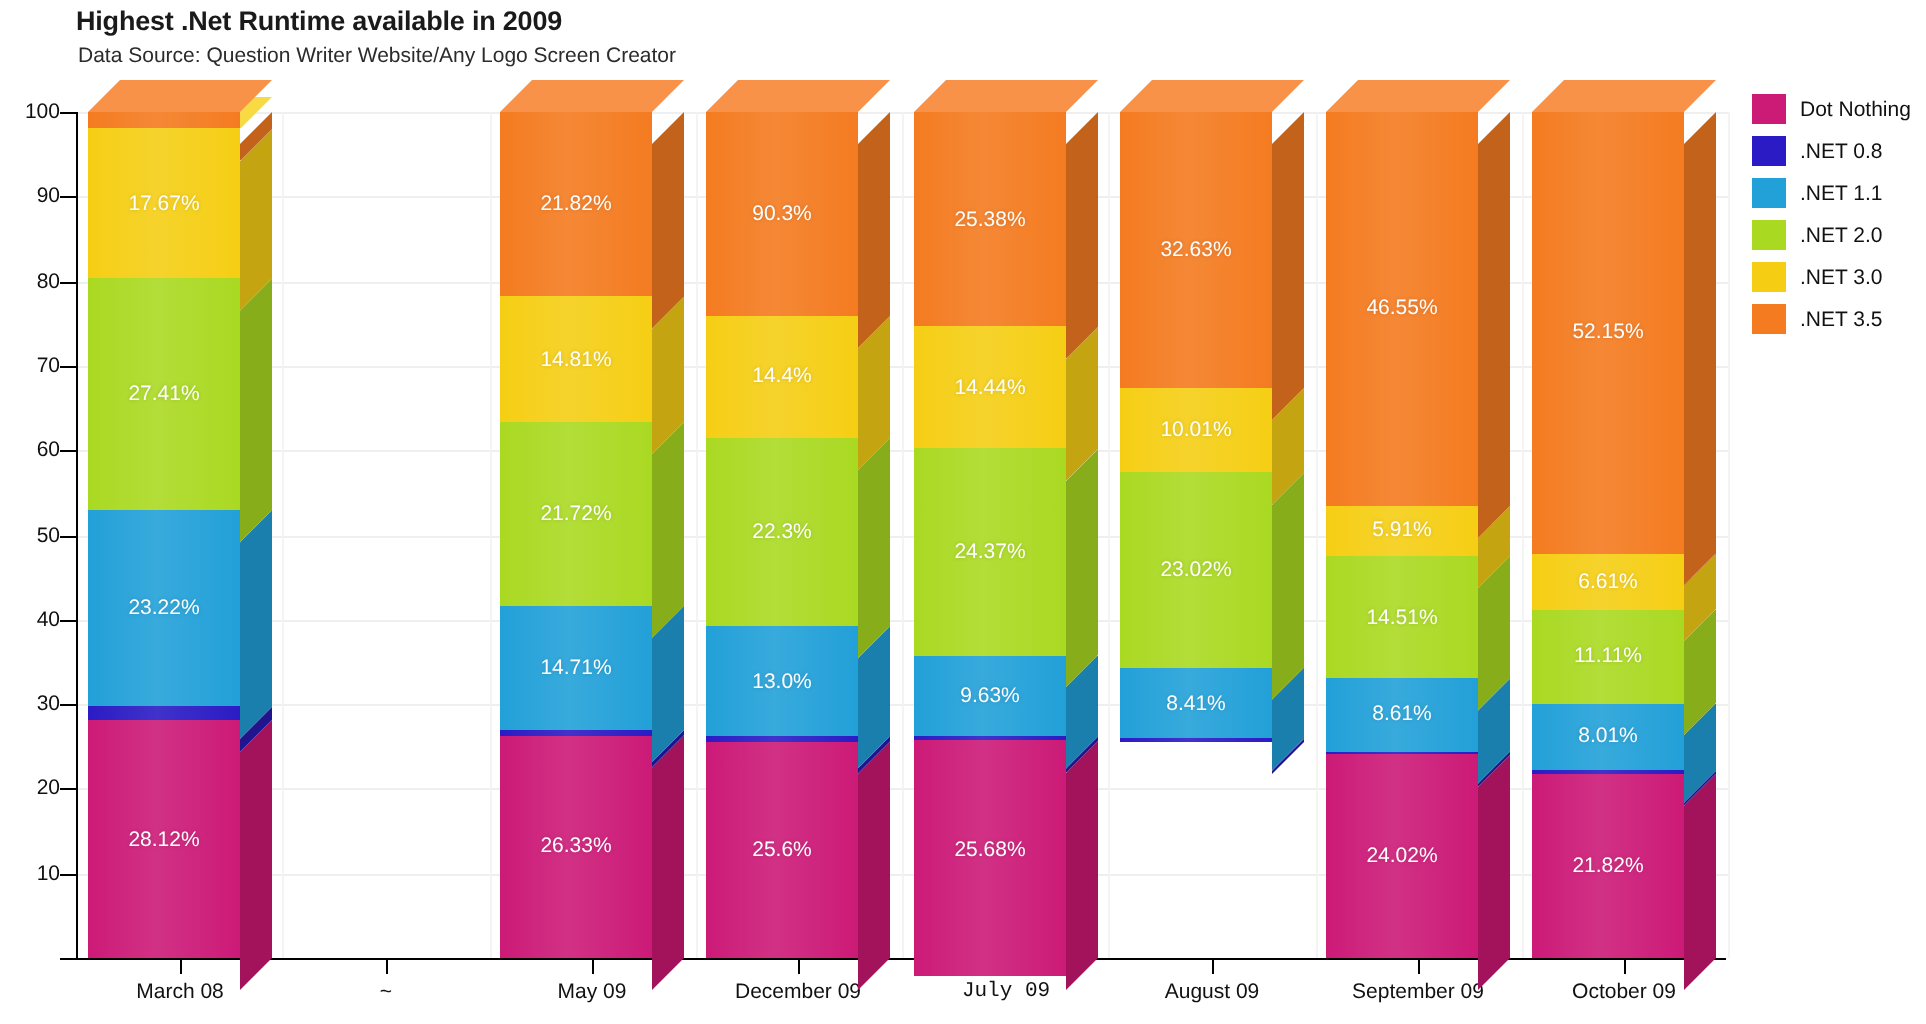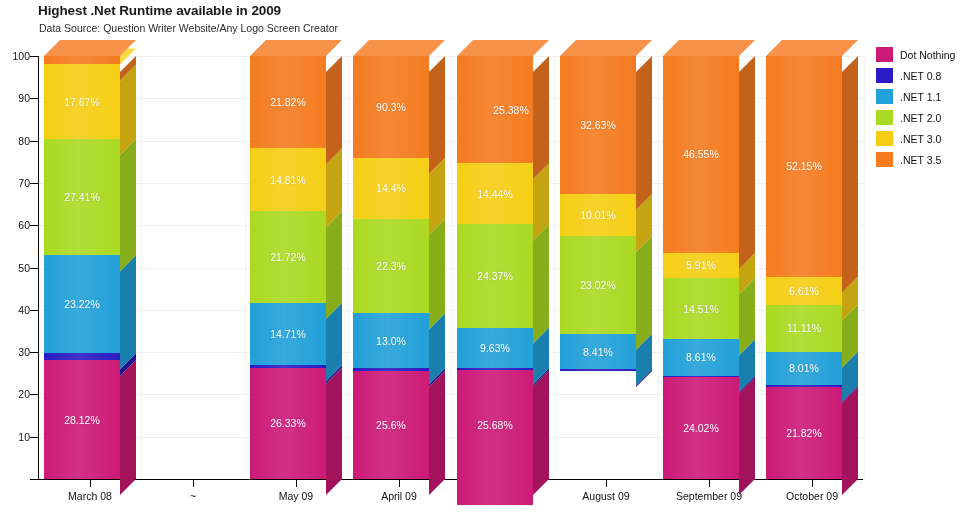--- a/index.html
+++ b/index.html
@@ -239,21 +239,21 @@
     <div class="ytick" style="top: 140.6px;"></div>
     <div class="ytick" style="top: 98.3px;"></div>
     <div class="ytick" style="top: 56px;"></div>
     <div class="xtick" style="left: 90px;"></div>
     <div class="xlabel" style="left: 90px;">March 08</div>
     <div class="xtick" style="left: 193px;"></div>
     <div class="xlabel" style="left: 193px;">~</div>
     <div class="xtick" style="left: 296px;"></div>
     <div class="xlabel" style="left: 296px;">May 09</div>
     <div class="xtick" style="left: 399px;"></div>
-    <div class="xlabel" style="left: 399px;">April 09</div>
+    <div class="xlabel" style="left: 399px;">December 09</div>
     <div class="xtick" style="left: 503px;"></div>
     <div class="xlabel" style="left: 503px; font-family: Liberation Mono, monospace;">July 09</div>
     <div class="xtick" style="left: 606px;"></div>
     <div class="xlabel" style="left: 606px;">August 09</div>
     <div class="xtick" style="left: 709px;"></div>
     <div class="xlabel" style="left: 709px;">September 09</div>
     <div class="xtick" style="left: 812px;"></div>
     <div class="xlabel" style="left: 812px;">October 09</div>
     <div class="bar-col" style="left: 44px; top: 56px; height: 423px; width: 92px;">
       <div class="seg" style="top: 304.052px; height: 118.948px; width: 76px;">
@@ -359,21 +359,21 @@
         <div class="seg-label" style="top: 30.456px;">14.4%</div>
       </div>
       <div class="seg" style="top: -2.84217e-14px; height: 101.943px; width: 76px;">
         <div class="face" style="background: linear-gradient(to right, rgb(244, 123, 32) 0%, rgb(245, 136, 54) 45%, rgb(244, 123, 32) 100%);"></div>
         <div style="position: absolute; left: 76px; top: 0px; width: 16px; height: 117.943px; background: rgb(195, 98, 26); clip-path: polygon(0px 16px, 100% 0px, 100% 101.943px, 0px 100%);"></div>
         <div style="position: absolute; left: 0px; top: -16px; width: 92px; height: 16px; background: rgb(247, 146, 72); clip-path: polygon(0px 100%, 16px 0px, 100% 0px, 76px 100%);"></div>
         <div class="seg-label" style="top: 50.9715px;">90.3%</div>
       </div>
     </div>
     <div class="bar-col" style="left: 457px; top: 56px; height: 423px; width: 92px;">
-      <div class="seg" style="top: 314.374px; height: 135px; width: 76px;">
+      <div class="seg" style="top: 314.374px; height: 118px; width: 76px;">
         <div class="face" style="background: linear-gradient(to right, rgb(204, 26, 119) 0%, rgb(209, 49, 133) 45%, rgb(204, 26, 119) 100%);"></div>
         <div style="position: absolute; left: 76px; top: 0px; width: 16px; height: 124.626px; background: rgb(163, 19, 92); clip-path: polygon(0px 16px, 100% 0px, 100% 108.626px, 0px 100%);"></div>
         <div style="position: absolute; left: 0px; top: -16px; width: 92px; height: 16px; background: rgb(217, 59, 140); clip-path: polygon(0px 100%, 16px 0px, 100% 0px, 76px 100%);"></div>
         <div class="seg-label" style="top: 54.3132px;">25.68%</div>
       </div>
       <div class="seg" style="top: 312.259px; height: 2.115px; width: 76px;">
         <div class="face" style="background: linear-gradient(to right, rgb(43, 27, 196) 0%, rgb(64, 50, 202) 45%, rgb(43, 27, 196) 100%);"></div>
         <div style="position: absolute; left: 76px; top: 0px; width: 16px; height: 18.115px; background: rgb(32, 20, 143); clip-path: polygon(0px 16px, 100% 0px, 100% 2.115px, 0px 100%);"></div>
         <div style="position: absolute; left: 0px; top: -16px; width: 92px; height: 16px; background: rgb(67, 52, 219); clip-path: polygon(0px 100%, 16px 0px, 100% 0px, 76px 100%);"></div>
       </div>
@@ -392,21 +392,21 @@
       <div class="seg" style="top: 107.357px; height: 61.0812px; width: 76px;">
         <div class="face" style="background: linear-gradient(to right, rgb(245, 206, 20) 0%, rgb(246, 211, 44) 45%, rgb(245, 206, 20) 100%);"></div>
         <div style="position: absolute; left: 76px; top: 0px; width: 16px; height: 77.0812px; background: rgb(196, 164, 16); clip-path: polygon(0px 16px, 100% 0px, 100% 61.0812px, 0px 100%);"></div>
         <div style="position: absolute; left: 0px; top: -16px; width: 92px; height: 16px; background: rgb(248, 218, 69); clip-path: polygon(0px 100%, 16px 0px, 100% 0px, 76px 100%);"></div>
         <div class="seg-label" style="top: 30.5406px;">14.44%</div>
       </div>
       <div class="seg" style="top: 0px; height: 107.357px; width: 76px;">
         <div class="face" style="background: linear-gradient(to right, rgb(244, 123, 32) 0%, rgb(245, 136, 54) 45%, rgb(244, 123, 32) 100%);"></div>
         <div style="position: absolute; left: 76px; top: 0px; width: 16px; height: 123.357px; background: rgb(195, 98, 26); clip-path: polygon(0px 16px, 100% 0px, 100% 107.357px, 0px 100%);"></div>
         <div style="position: absolute; left: 0px; top: -16px; width: 92px; height: 16px; background: rgb(247, 146, 72); clip-path: polygon(0px 100%, 16px 0px, 100% 0px, 76px 100%);"></div>
-        <div class="seg-label" style="top: 53.6787px; margin-left: 16px;">25.38%</div>
+        <div class="seg-label" style="top: 53.6787px;">25.38%</div>
       </div>
     </div>
     <div class="bar-col" style="left: 560px; top: 56px; height: 423px; width: 92px;">
       <div class="seg" style="top: 313.316px; height: 1.692px; width: 76px;">
         <div class="face" style="background: linear-gradient(to right, rgb(43, 27, 196) 0%, rgb(64, 50, 202) 45%, rgb(43, 27, 196) 100%);"></div>
         <div style="position: absolute; left: 76px; top: 0px; width: 16px; height: 17.692px; background: rgb(32, 20, 143); clip-path: polygon(0px 16px, 100% 0px, 100% 1.692px, 0px 100%);"></div>
         <div style="position: absolute; left: 0px; top: -16px; width: 92px; height: 16px; background: rgb(67, 52, 219); clip-path: polygon(0px 100%, 16px 0px, 100% 0px, 76px 100%);"></div>
       </div>
       <div class="seg" style="top: 277.742px; height: 35.5743px; width: 76px;">
         <div class="face" style="background: linear-gradient(to right, rgb(34, 160, 216) 0%, rgb(56, 170, 220) 45%, rgb(34, 160, 216) 100%);"></div>

